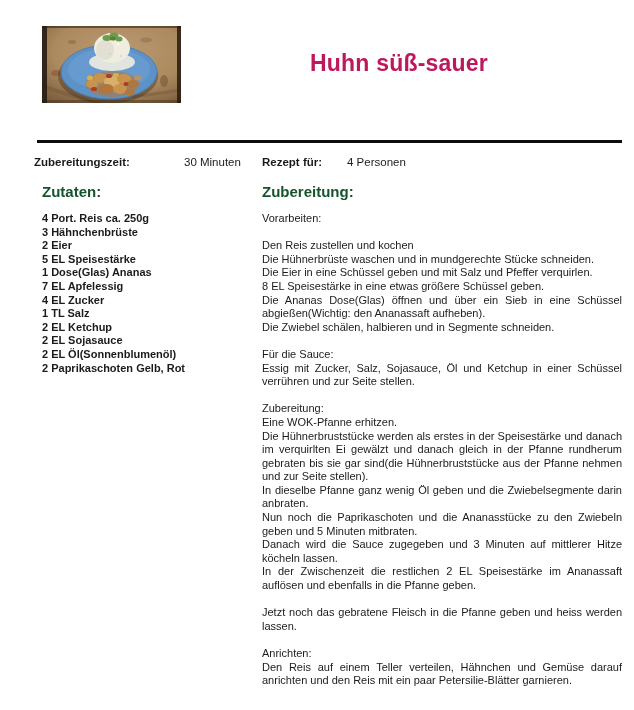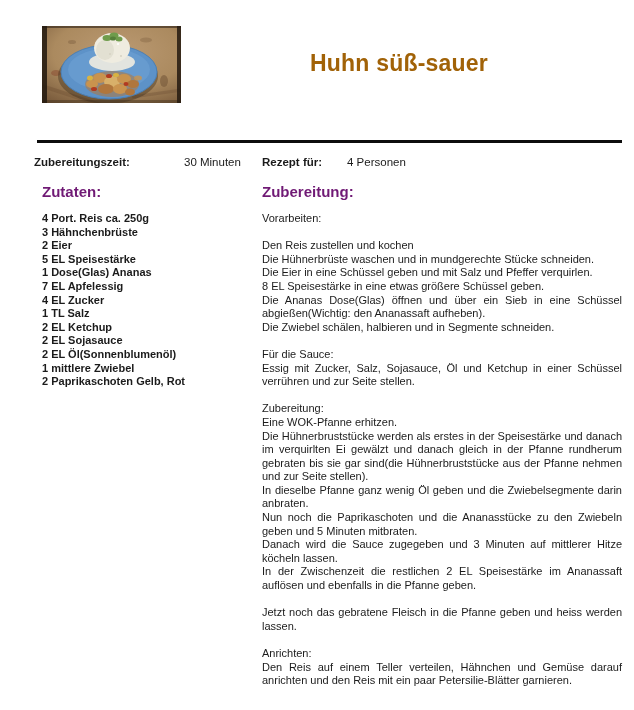--- a/index.html
+++ b/index.html
@@ -3,33 +3,33 @@
 <meta charset="utf-8">
 <style>
   html,body{margin:0;padding:0;background:#fff;}
   .page{
     position:relative;width:634px;height:710px;background:#ffffff;overflow:hidden;
     font-family:"Liberation Sans",sans-serif;color:#1b1b1b;
   }
   .photo{position:absolute;left:42px;top:26px;width:139px;height:77px;display:block;}
   .title{
     position:absolute;left:187px;top:50px;width:424px;text-align:center;
-    font-size:23px;font-weight:bold;color:#a16207;letter-spacing:0.2px;
+    font-size:23px;font-weight:bold;color:#be185d;letter-spacing:0.2px;
   }
   .rule{position:absolute;left:37px;top:140px;width:585px;height:3px;background:#0d0d0d;}
   .meta{position:absolute;left:0;top:156px;width:634px;height:16px;font-size:11.5px;}
   .meta .lbl{font-weight:bold;position:absolute;white-space:nowrap;}
   .meta .val{position:absolute;white-space:nowrap;}
   .m-preplbl{left:34px;}
   .m-prepval{left:148px;margin-left:36px;}
   .m-srvlbl{left:262px;}
   .m-srvval{left:347px;}
   .col-left{position:absolute;left:42px;top:183px;width:212px;}
   .col-right{position:absolute;left:262px;top:183px;width:360px;}
-  h2{font-size:15px;font-weight:bold;margin:0 0 12px 0;color:#701a75;}
+  h2{font-size:15px;font-weight:bold;margin:0 0 12px 0;color:#14532d;}
   .ing{font-size:11px;line-height:13.6px;white-space:nowrap;font-weight:bold;}
   .zb{margin:0;font-size:11px;line-height:13.6px;text-align:justify;}
   .zb.gap{height:13.6px;}
 </style>
 </head>
 <body>
 
 <div class="page">
 
   <svg class="photo" viewBox="0 0 139 77" xmlns="http://www.w3.org/2000/svg" preserveAspectRatio="none">
@@ -123,21 +123,20 @@
         <div class="ing">4 EL Zucker</div>
 
         <div class="ing">1 TL Salz</div>
 
         <div class="ing">2 EL Ketchup</div>
 
         <div class="ing">2 EL Sojasauce</div>
 
         <div class="ing">2 EL Öl(Sonnenblumenöl)</div>
 
-        <div class="ing">1 mittlere Zwiebel</div>
 
         <div class="ing">2 Paprikaschoten Gelb, Rot</div>
       </div>
   </div>
 
   <div class="col-right">
     <h2>Zubereitung:</h2>
     <div>
 
         <p class="zb text">Vorarbeiten:</p>

